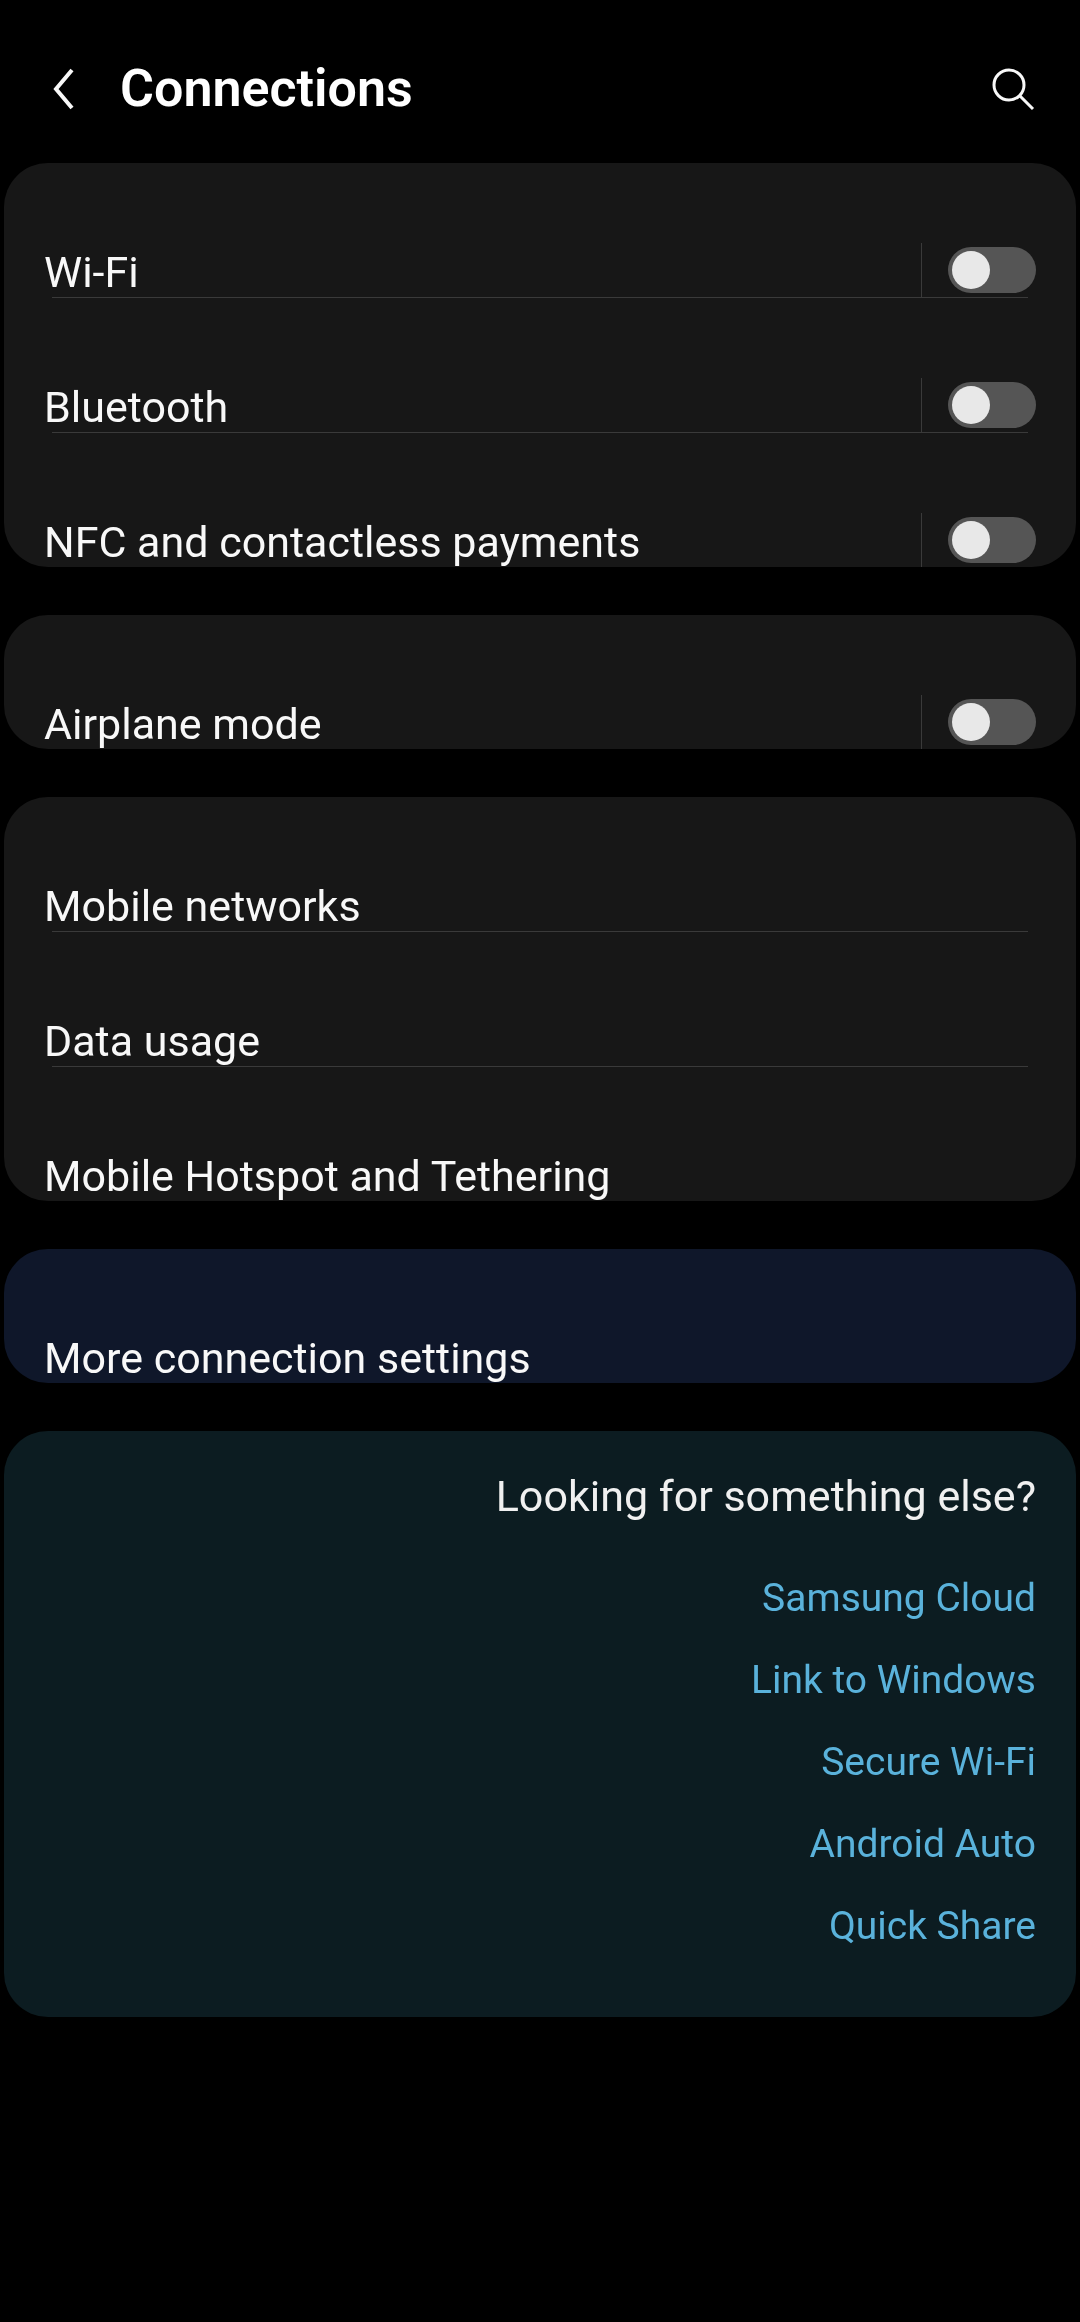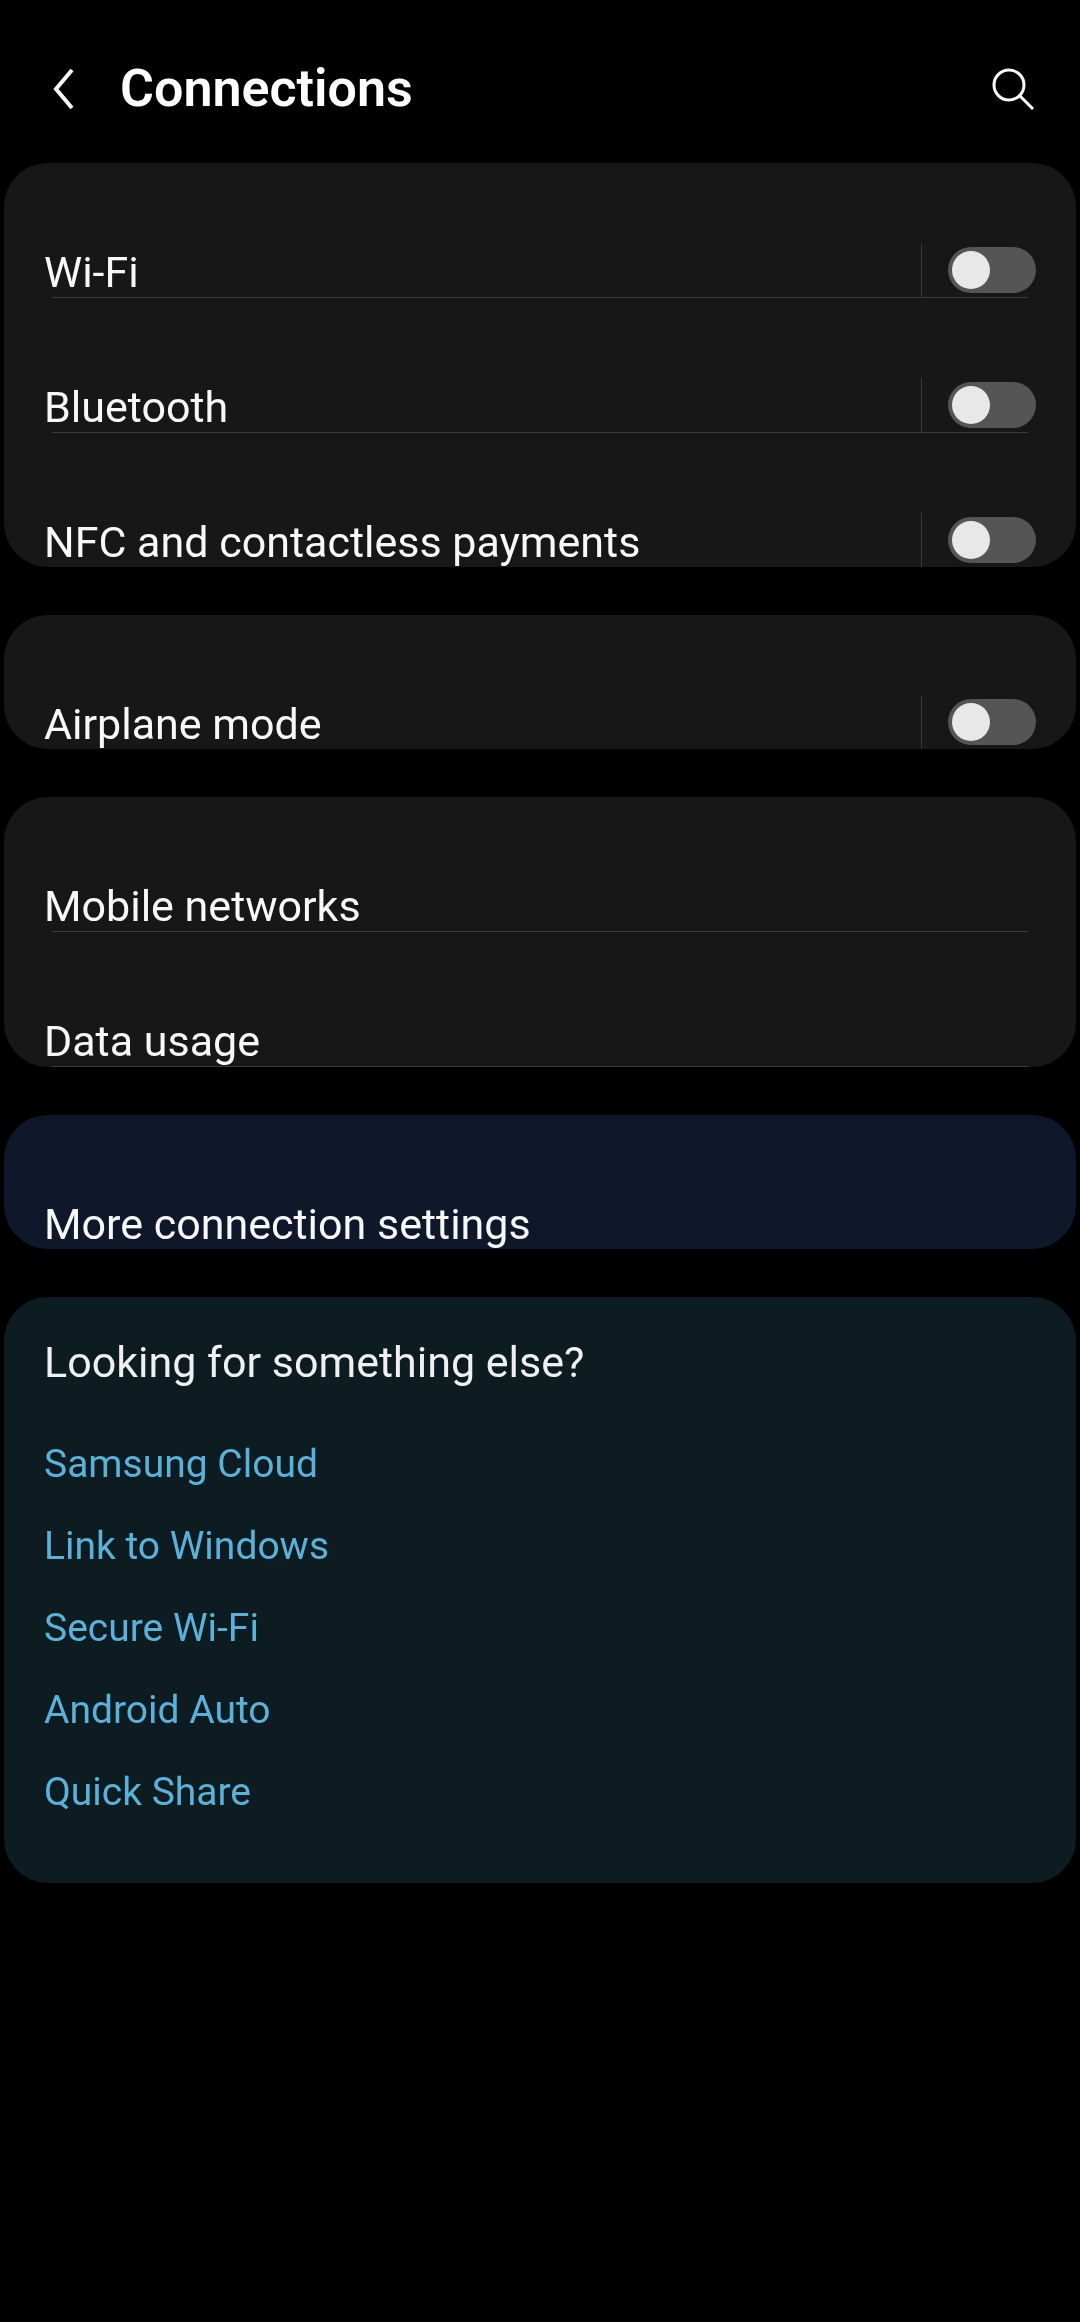--- a/index.html
+++ b/index.html
@@ -109,20 +109,21 @@
       width: 38px;
       height: 38px;
       background: #e8e8e8;
       border-radius: 50%;
       position: absolute;
       top: 4px;
       left: 4px;
     }
     .looking-card {
       padding: 40px 40px 50px 40px;
+      text-align: right;
     }
     .looking-title {
       color: #f0f0f0;
       font-size: 43px;
       font-weight: 400;
       margin-bottom: 36px;
     }
     .link-item {
       color: #5ab2db;
       font-size: 39px;
@@ -195,20 +196,23 @@
 
 <div class="card">
   <div class="row">
     <div class="row-label">Mobile networks</div>
   </div>
   <div class="divider"></div>
   <div class="row">
     <div class="row-label">Data usage</div>
   </div>
   <div class="divider"></div>
+  <div class="row">
+    <div class="row-label">Mobile Hotspot and Tethering</div>
+  </div>
 </div>
 
 <div class="card highlighted">
   <div class="row">
     <div class="row-label">More connection settings</div>
   </div>
 </div>
 
 <div class="card blue-tint looking-card">
   <div class="looking-title">Looking for something else?</div>

